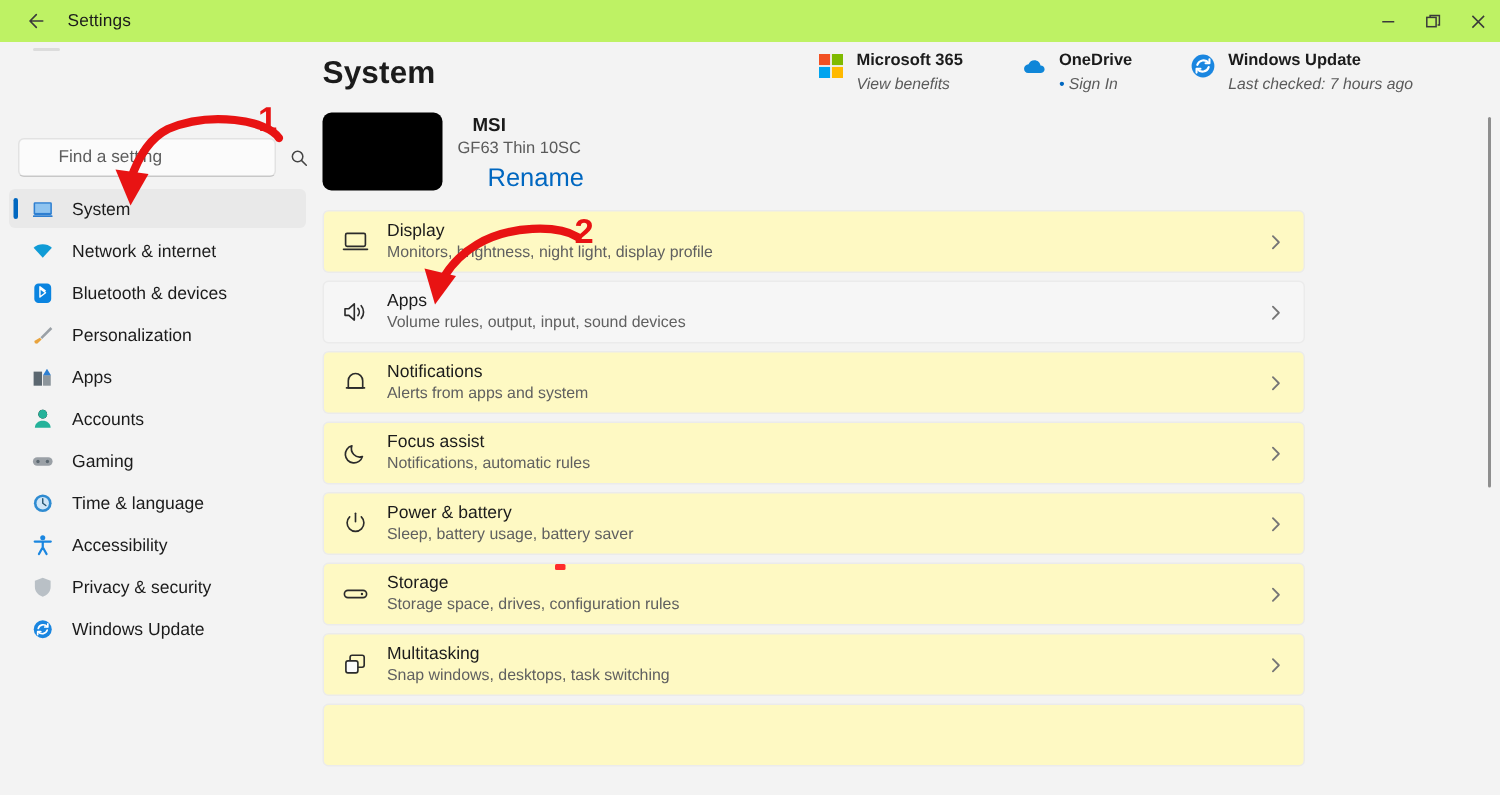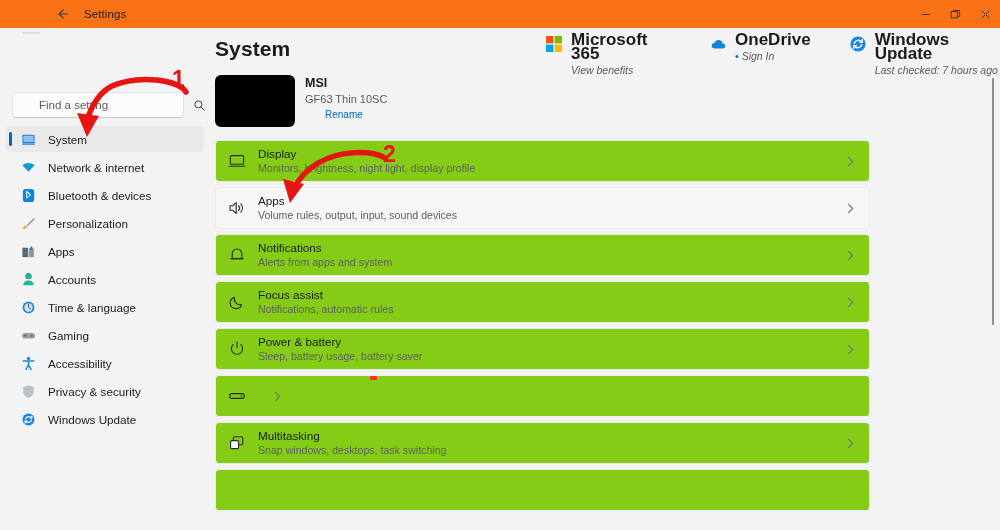--- a/index.html
+++ b/index.html
@@ -8,21 +8,21 @@
     overflow: hidden;
     font-family: "Liberation Sans", sans-serif;
     background: #f3f3f3;
     color: #1b1b1b;
   }
   #root { position: relative; width: 1000px; height: 530px; }
 
   
   .titlebar {
     position: absolute; top: 0; left: 0; width: 1000px; height: 28px;
-    background: #f97316; display: flex; align-items: center; padding-left: 39px;
+    background: #bef264; display: flex; align-items: center;
   }
   .back-btn {
     width: 30px; height: 28px; display: flex; align-items: center; justify-content: center;
     color: #3b3b3b; font-size: 14px; margin-left: 8px;
   }
   .app-title { font-size: 11.5px; color: #1b1b1b; margin-left: 7px; letter-spacing: .1px; }
   .win-controls { position: absolute; right: 0; top: 0; height: 28px; display: flex; }
   .win-btn {
     width: 30px; height: 28px; display: flex; align-items: center; justify-content: center;
     color: #3a3a3a;
@@ -76,35 +76,35 @@
     position: absolute; left: 5px; top: 9px;
     font-size: 21px; font-weight: bold; color: #1b1b1b; letter-spacing: .1px;
   }
 
   
   .device-row { position: absolute; left: 5px; top: 47px; width: 780px; height: 52px; }
   .device-thumb {
     position: absolute; left: 0; top: 0; width: 80px; height: 52px;
     background: #000; border-radius: 6px;
   }
-  .device-name { position: absolute; left: 90px; top: 1px; font-size: 12.5px; font-weight: bold; }
+  .device-name { position: absolute; left: 100px; top: 1px; font-size: 12.5px; font-weight: bold; }
   .device-model { position: absolute; left: 90px; top: 18px; font-size: 11px; color: #5a5a5a; }
-  .device-rename { position: absolute; left: 90px; top: 34px; font-size: 10px; color: #0067c0; padding-left: 20px; }
+  .device-rename { position: absolute; left: 90px; top: 34px; font-size: 17px; color: #0067c0; padding-left: 20px; }
 
   .cards { position: absolute; left: 335px; top: 5px; display: flex; gap: 38px; }
   .card { display: flex; align-items: flex-start; gap: 8px; }
   .card-ico { width: 18px; height: 18px; margin-top: 2px; flex: none; }
-  .card-title { font-size: 17px; font-weight: bold; color: #1b1b1b; line-height: 14px; }
+  .card-title { font-size: 11px; font-weight: bold; color: #1b1b1b; line-height: 14px; }
   .card-sub { font-size: 10.5px; color: #5a5a5a; line-height: 14px; margin-top: 2px; font-style: italic; }
   .dot-blue { color: #0067c0; }
 
   
   .rows { position: absolute; left: 5px; top: 112px; width: 655px; }
   .srow {
-    position: relative; height: 42px; background: #84cc16;
+    position: relative; height: 42px; background: #fef9c3;
     border: 1px solid #ebebeb; border-radius: 4px; margin-bottom: 5px;
     display: flex; align-items: center;
   }
   .srow.hover { background: #f6f6f6; }
   .srow-ico {
     width: 42px; display: flex; align-items: center; justify-content: center;
     color: #2b2b2b; flex: none;
   }
   .srow-text { flex: 1; }
   .srow-title { font-size: 11.7px; color: #1b1b1b; line-height: 14px; }
@@ -235,37 +235,37 @@
               <circle cx="8" cy="4.4" r="3.1" fill="#25b29a"></circle>
               <path d="M2.4 14c0-3.1 2.5-5 5.6-5s5.6 1.9 5.6 5z" fill="#25b29a"></path>
             </svg>
         </span>
         <span class="nav-label">Accounts</span>
       </div>
 
       <div class="navitem">
         <span class="nav-ico">
           <svg width="15" height="15" viewBox="0 0 16 16">
+              <rect x="1" y="5.2" width="14" height="6" rx="3" fill="#9aa0a6"></rect>
+              <circle cx="4.6" cy="8.2" r="1.2" fill="#5b6770"></circle>
+              <circle cx="11.3" cy="8.2" r="1.2" fill="#5b6770"></circle>
+            </svg>
+        </span>
+        <span class="nav-label">Gaming</span>
+      </div>
+
+      <div class="navitem">
+        <span class="nav-ico">
+          <svg width="15" height="15" viewBox="0 0 16 16">
               <circle cx="8" cy="8" r="6.3" fill="#2e8bd1"></circle>
               <circle cx="8" cy="8" r="4.4" fill="#cfe6f7"></circle>
               <path d="M8 4.8V8l2.2 1.6" stroke="#24536e" stroke-width="1" fill="none" stroke-linecap="round"></path>
             </svg>
         </span>
         <span class="nav-label">Time &amp; language</span>
-      </div>
-
-      <div class="navitem">
-        <span class="nav-ico">
-          <svg width="15" height="15" viewBox="0 0 16 16">
-              <rect x="1" y="5.2" width="14" height="6" rx="3" fill="#9aa0a6"></rect>
-              <circle cx="4.6" cy="8.2" r="1.2" fill="#5b6770"></circle>
-              <circle cx="11.3" cy="8.2" r="1.2" fill="#5b6770"></circle>
-            </svg>
-        </span>
-        <span class="nav-label">Gaming</span>
       </div>
 
       <div class="navitem">
         <span class="nav-ico">
           <svg width="15" height="15" viewBox="0 0 16 16">
               <circle cx="8" cy="2.6" r="1.8" fill="#1a86e0"></circle>
               <path d="M2.3 5.4h11.4M8 5.4v4.2M8 9.4 5.3 14.2M8 9.4l2.7 4.8" stroke="#1a86e0" stroke-width="1.6" stroke-linecap="round" fill="none"></path>
             </svg>
         </span>
         <span class="nav-label">Accessibility</span>
@@ -440,20 +440,24 @@
         </span>
       </div>
 
       <div class="srow">
         <span class="srow-ico">
           <svg width="18" height="18" viewBox="0 0 18 18">
               <rect x="1.6" y="6.6" width="14.8" height="4.8" rx="2.4" fill="none" stroke="#2b2b2b" stroke-width="1.1"></rect>
               <circle cx="13.3" cy="9" r=".8" fill="#2b2b2b"></circle>
             </svg>
         </span>
+        <span class="srow-text">
+          <span class="srow-title" style="display:block">Storage</span>
+          <span class="srow-sub" style="display:block">Storage space, drives, configuration rules</span>
+        </span>
         <span class="srow-chev">
           <svg width="11" height="11" viewBox="0 0 11 11">
               <path d="M3.6 1.4 7.6 5.5l-4 4.1" stroke="#767676" stroke-width="1.2" fill="none" stroke-linecap="round" stroke-linejoin="round"></path>
             </svg>
         </span>
       </div>
 
 
       <div class="srow">
         <span class="srow-ico">

